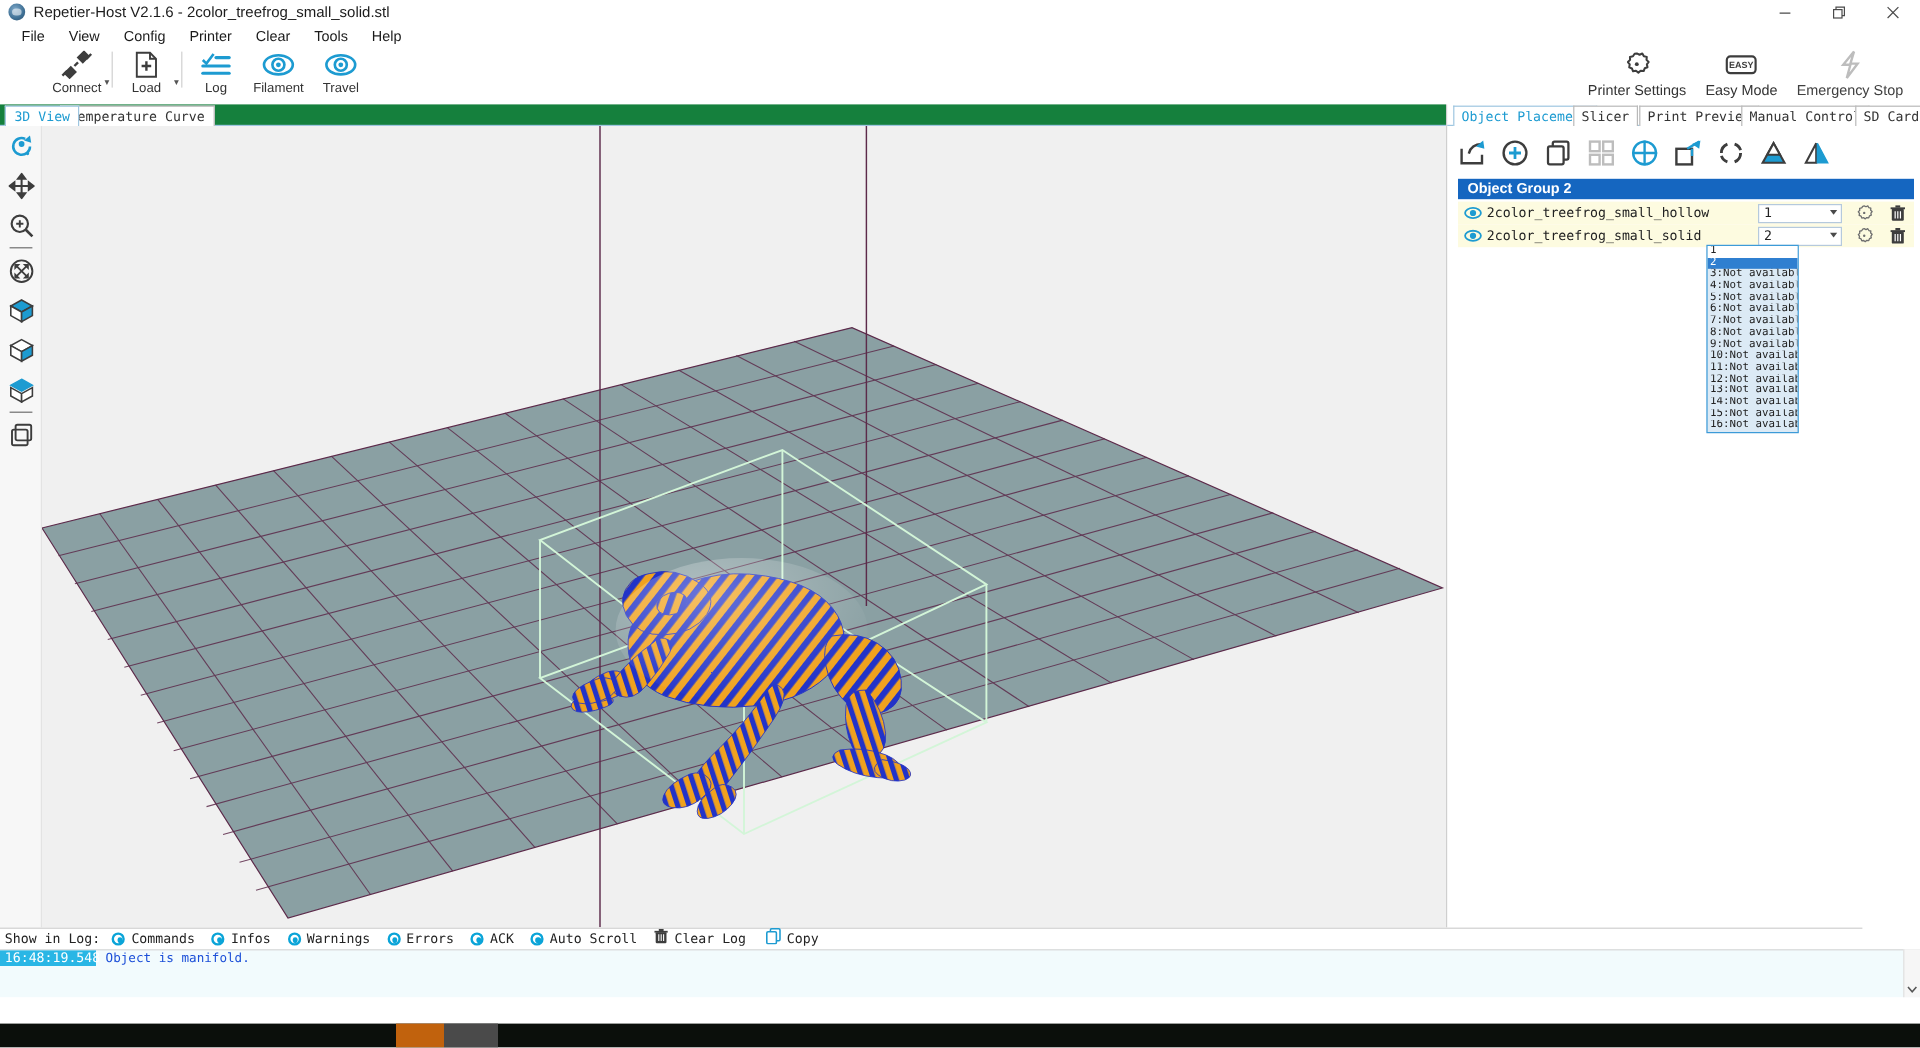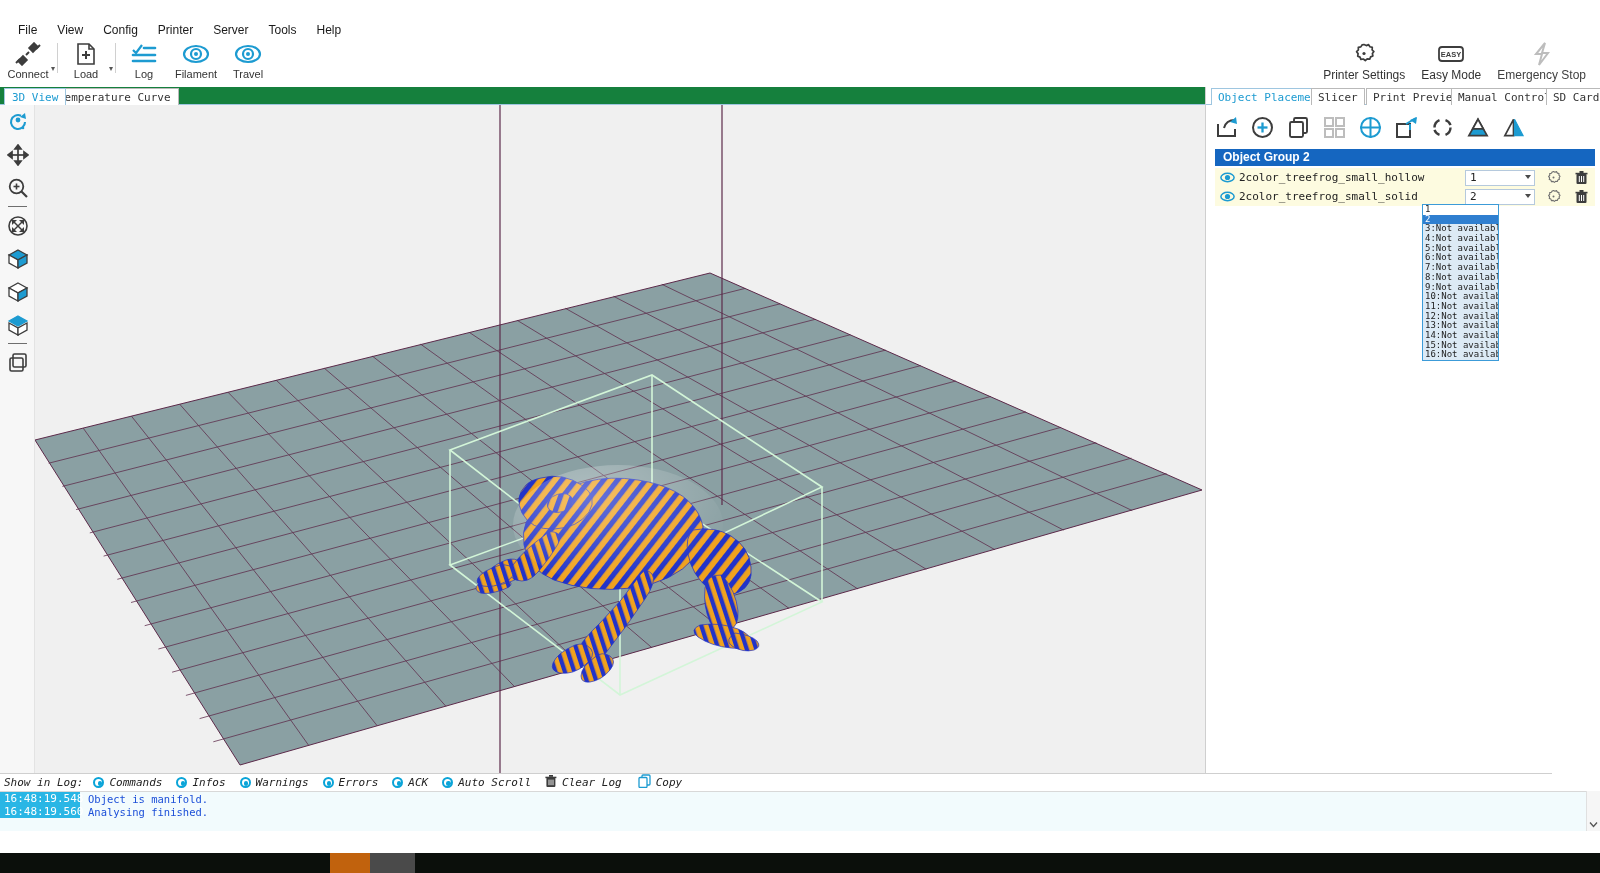--- a/index.html
+++ b/index.html
@@ -42,21 +42,21 @@
     display:flex; align-items:center; padding-left:8px; background:#fff;
   }
   .menu-item {
     font-size:12px; color:#1a1a1a; padding:1px 10px; white-space:nowrap;
   }
 
   
   .maintoolbar{
     position:absolute; left:0; top:39px; width:1600px; height:48px; background:#fff;
   }
-  .tb-group{ position:absolute; top:0; height:48px; display:flex; align-items:flex-start;}
+  .tb-group{ position:absolute; top:0; height:48px; display:flex; align-items:flex-start;margin-left:36px;}
   .tb-item{
     display:flex; flex-direction:column; align-items:center; justify-content:flex-start;
     width:52px; padding-top:2px;
   }
   .tb-item .ic{ height:26px; display:flex; align-items:center; justify-content:center; }
   .tb-item .lb{ font-size:11px; color:#333; margin-top:1px; white-space:nowrap;}
   .tb-item.dim .lb{ color:#b5b5b5; }
   .tb-sep{
     width:1px; height:30px; background:#d0d0d0; margin:4px 2px 0 2px;
   }
@@ -157,21 +157,21 @@
     font-family:"DejaVu Sans Mono","Liberation Mono",monospace;
     font-size:9px; color:#222; white-space:nowrap; overflow:hidden;
   }
   .dd-item.plain{ background:#ffffff; }
   .dd-item.sel{ background:#2f7fd0; color:#fff; }
 
   
   .logbar{
     position:absolute; left:0; top:773px; width:1552px; height:18px;
     border-top:1px solid #cfcfcf; background:#fff;
-    display:flex; align-items:center; padding-left:4px; gap:0px;font-style:italic;
+    display:flex; align-items:center; padding-left:4px; gap:0px;
   }
   .logbar .lgl{
     font-family:"DejaVu Sans Mono","Liberation Mono",monospace;
     font-size:11px; color:#222; margin-right:10px; white-space:nowrap;
   }
   .chk{ display:flex; align-items:center; margin-right:14px;}
   .chk .rb{
     width:11px;height:11px;border-radius:50%;border:2px solid #0aa4d8;background:#fff;
     position:relative; margin-right:5px;
   }
@@ -228,27 +228,50 @@
     background:#0b0f0b;
   }
   .tsk-a{ position:absolute; left:330px; top:0; width:40px; height:20px; background:#c1620d; }
   .tsk-b{ position:absolute; left:370px; top:0; width:45px; height:20px; background:#4a4a4a; }
 </style>
 </head>
 <body>
 
 <div id="app">
 
+  <div class="titlebar">
+    <div class="app-icon"></div>
+    <div class="title-text">Repetier-Host V2.1.6 - 2color_treefrog_small_solid.stl</div>
+    <div class="win-buttons">
+      <div class="win-btn">
+        <svg width="11" height="11" viewBox="0 0 11 11">
+            <line x1="1" y1="6" x2="10" y2="6" stroke="#4a4a4a" stroke-width="1"></line>
+          </svg>
+      </div>
+      <div class="win-btn">
+        <svg width="11" height="11" viewBox="0 0 11 11">
+          <rect x="1" y="3" width="7" height="7" fill="none" stroke="#4a4a4a" stroke-width="1"></rect>
+          <polyline points="3,3 3,1 10,1 10,8 8,8" fill="none" stroke="#4a4a4a" stroke-width="1"></polyline>
+        </svg>
+      </div>
+      <div class="win-btn">
+        <svg width="11" height="11" viewBox="0 0 11 11">
+          <line x1="1" y1="1" x2="10" y2="10" stroke="#4a4a4a" stroke-width="1"></line>
+          <line x1="10" y1="1" x2="1" y2="10" stroke="#4a4a4a" stroke-width="1"></line>
+        </svg>
+      </div>
+    </div>
+  </div>
 
   <div class="menubar">
     <div class="menu-item">File</div>
     <div class="menu-item">View</div>
     <div class="menu-item">Config</div>
     <div class="menu-item">Printer</div>
-    <div class="menu-item">Server</div>
+    <div class="menu-item">Clear</div>
     <div class="menu-item">Tools</div>
     <div class="menu-item">Help</div>
   </div>
 
   <div class="maintoolbar">
     <div class="tb-group" style="left:2px;">
 
       <div class="tb-item">
         <div class="ic">
           <svg width="28" height="24" viewBox="0 0 28 24">
@@ -763,24 +786,20 @@
       </span>
       <span class="tx">Copy</span>
     </div>
   </div>
 
   <div class="loglist">
     <div class="logline">
       <div class="ts">16:48:19.548</div>
       <div class="msg">Object is manifold.</div>
     </div>
-    <div class="logline">
-      <div class="ts">16:48:19.560</div>
-      <div class="msg">Analysing finished.</div>
-    </div>
   </div>
   <div class="log-scroll">
     <svg width="11" height="11" viewBox="0 0 11 11">
       <polyline points="2,3.5 5.5,7.5 9,3.5" fill="none" stroke="#555" stroke-width="1.3"></polyline>
     </svg>
   </div>
 
 
   <div class="taskbar">
     <div class="tsk-a"></div>

